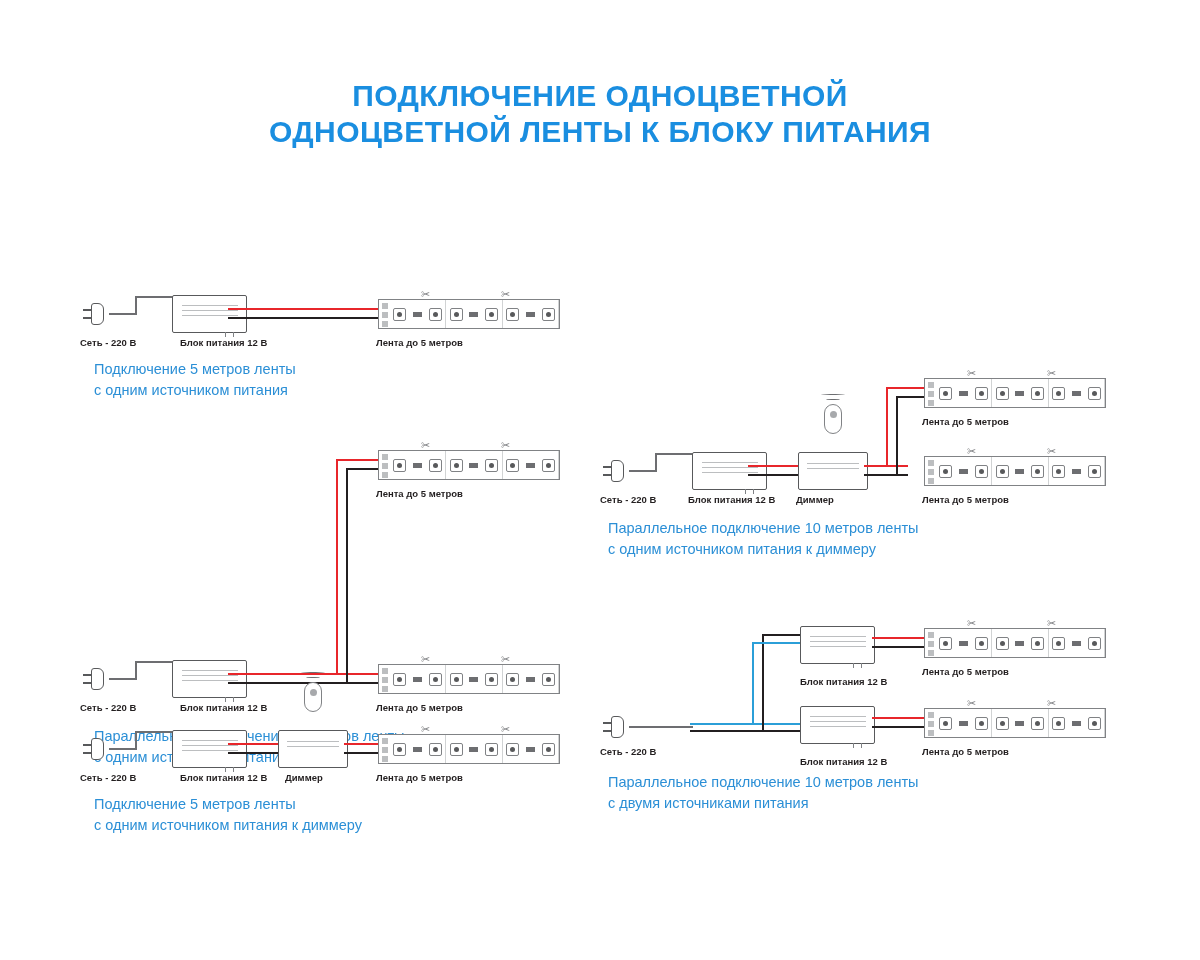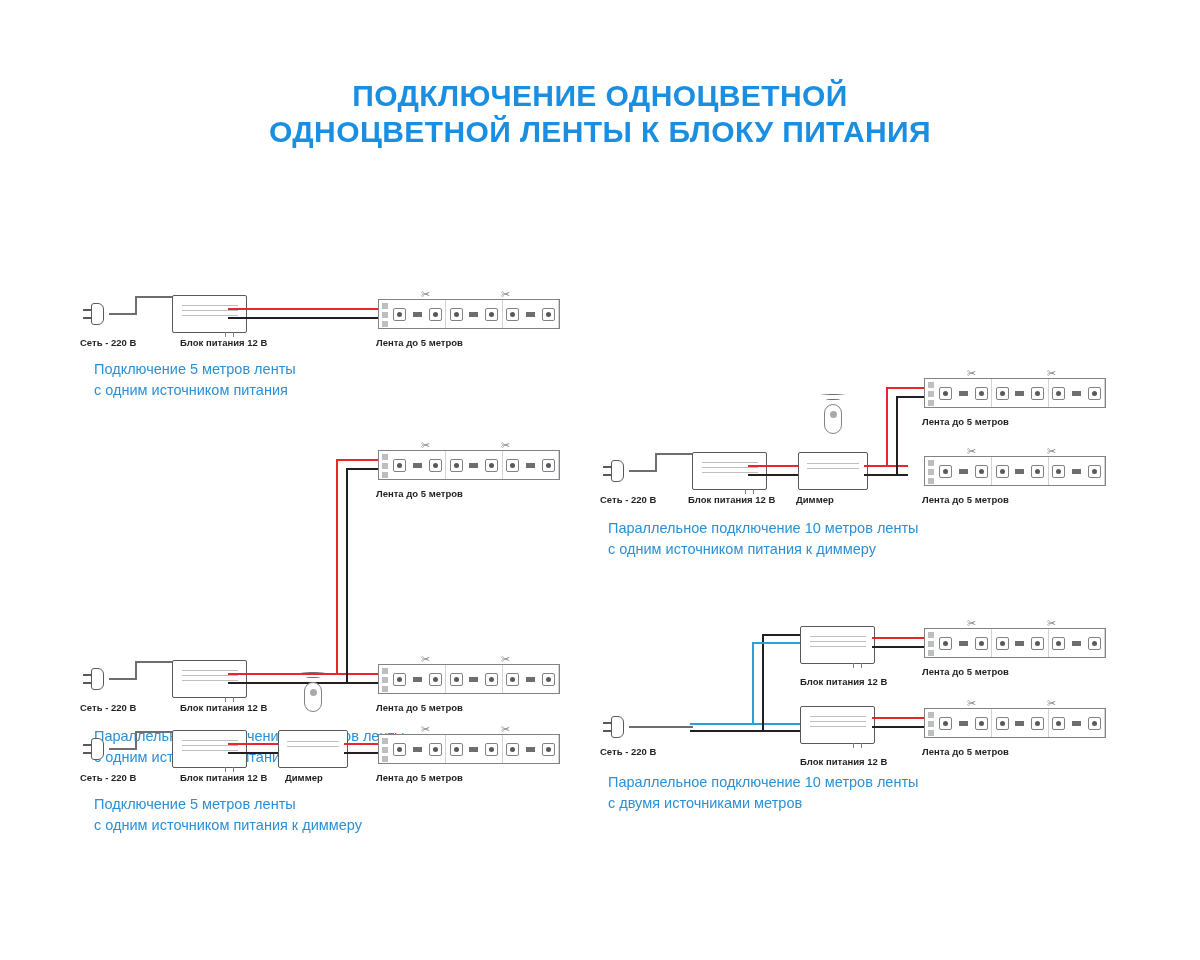--- a/index.html
+++ b/index.html
@@ -594,17 +594,17 @@
       <div class="cutmark" style="left:42px;">✂</div>
       <div class="cutmark" style="left:122px;">✂</div>
     </div>
     <div class="lbl" style="left:322px; top:126px;">Лента до 5 метров</div>
     <div class="lbl" style="left:200px; top:136px;">Блок питания 12 В</div>
 
     <div class="lbl" style="left:0px; top:126px;">Сеть - 220 В</div>
 
     <div class="caption" style="left:8px; top:152px;">
       <div>Параллельное подключение 10 метров ленты</div>
-      <div>с двумя источниками метров</div>
+      <div>с двумя источниками питания</div>
     </div>
   </div>
 
 </div>
 
 </body></html>

